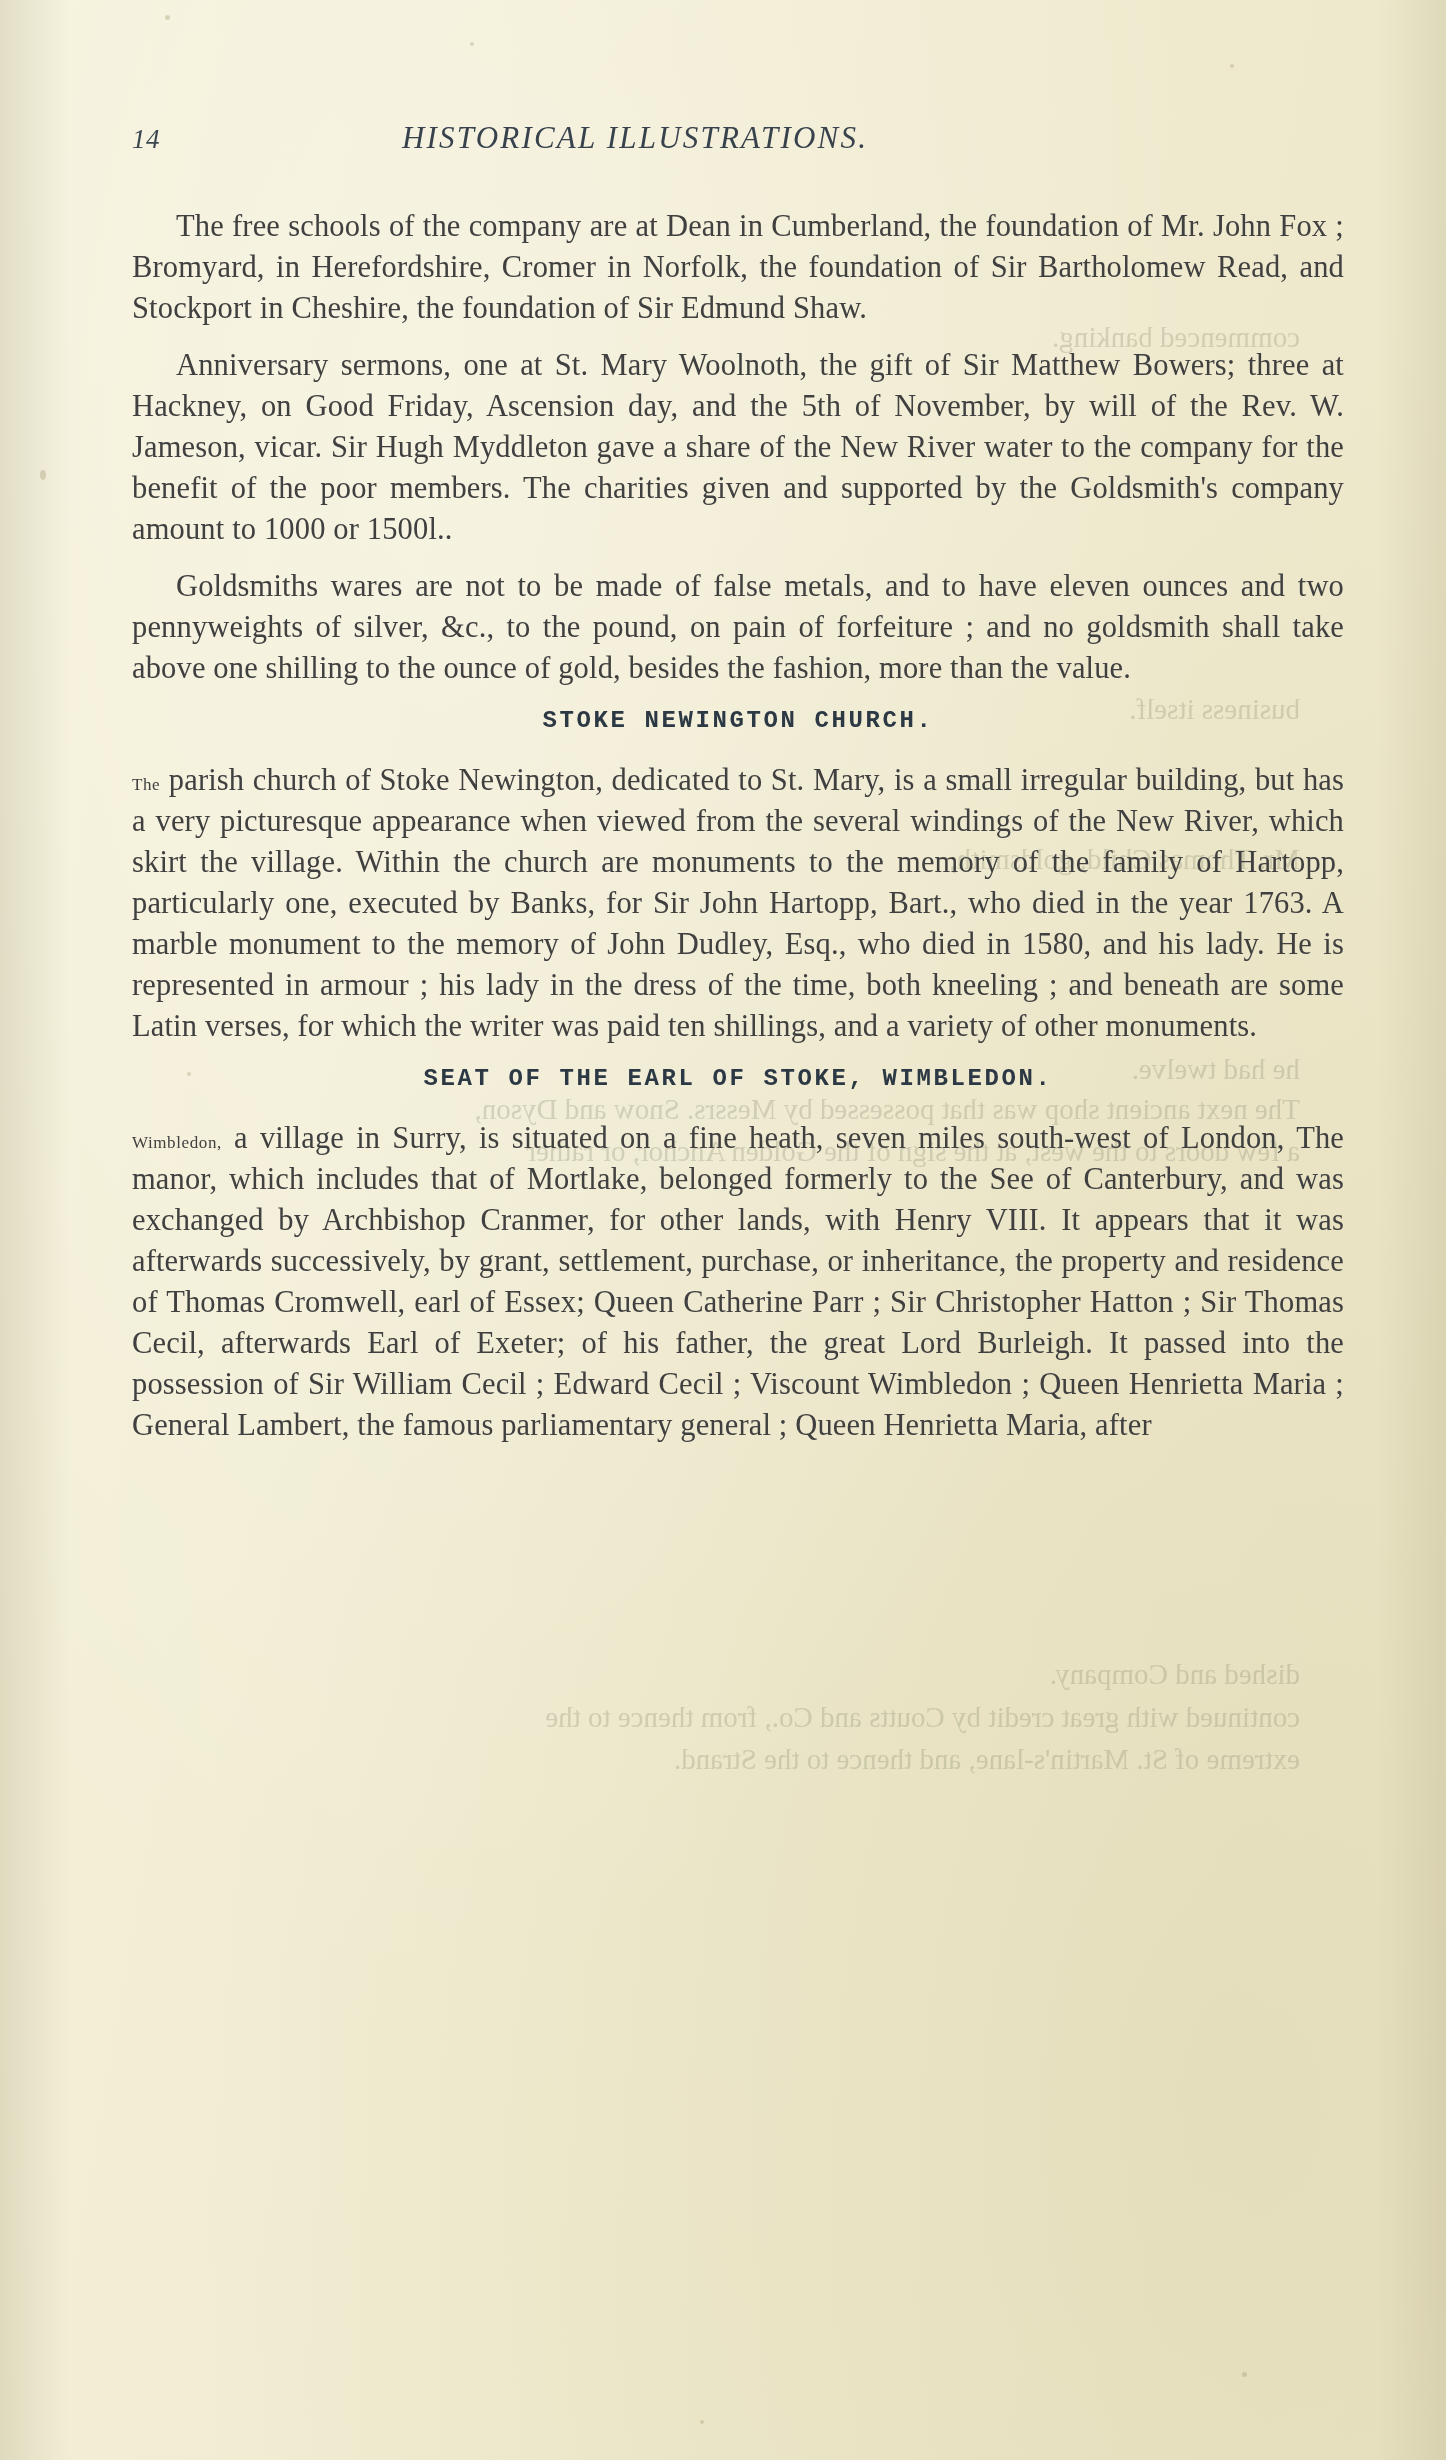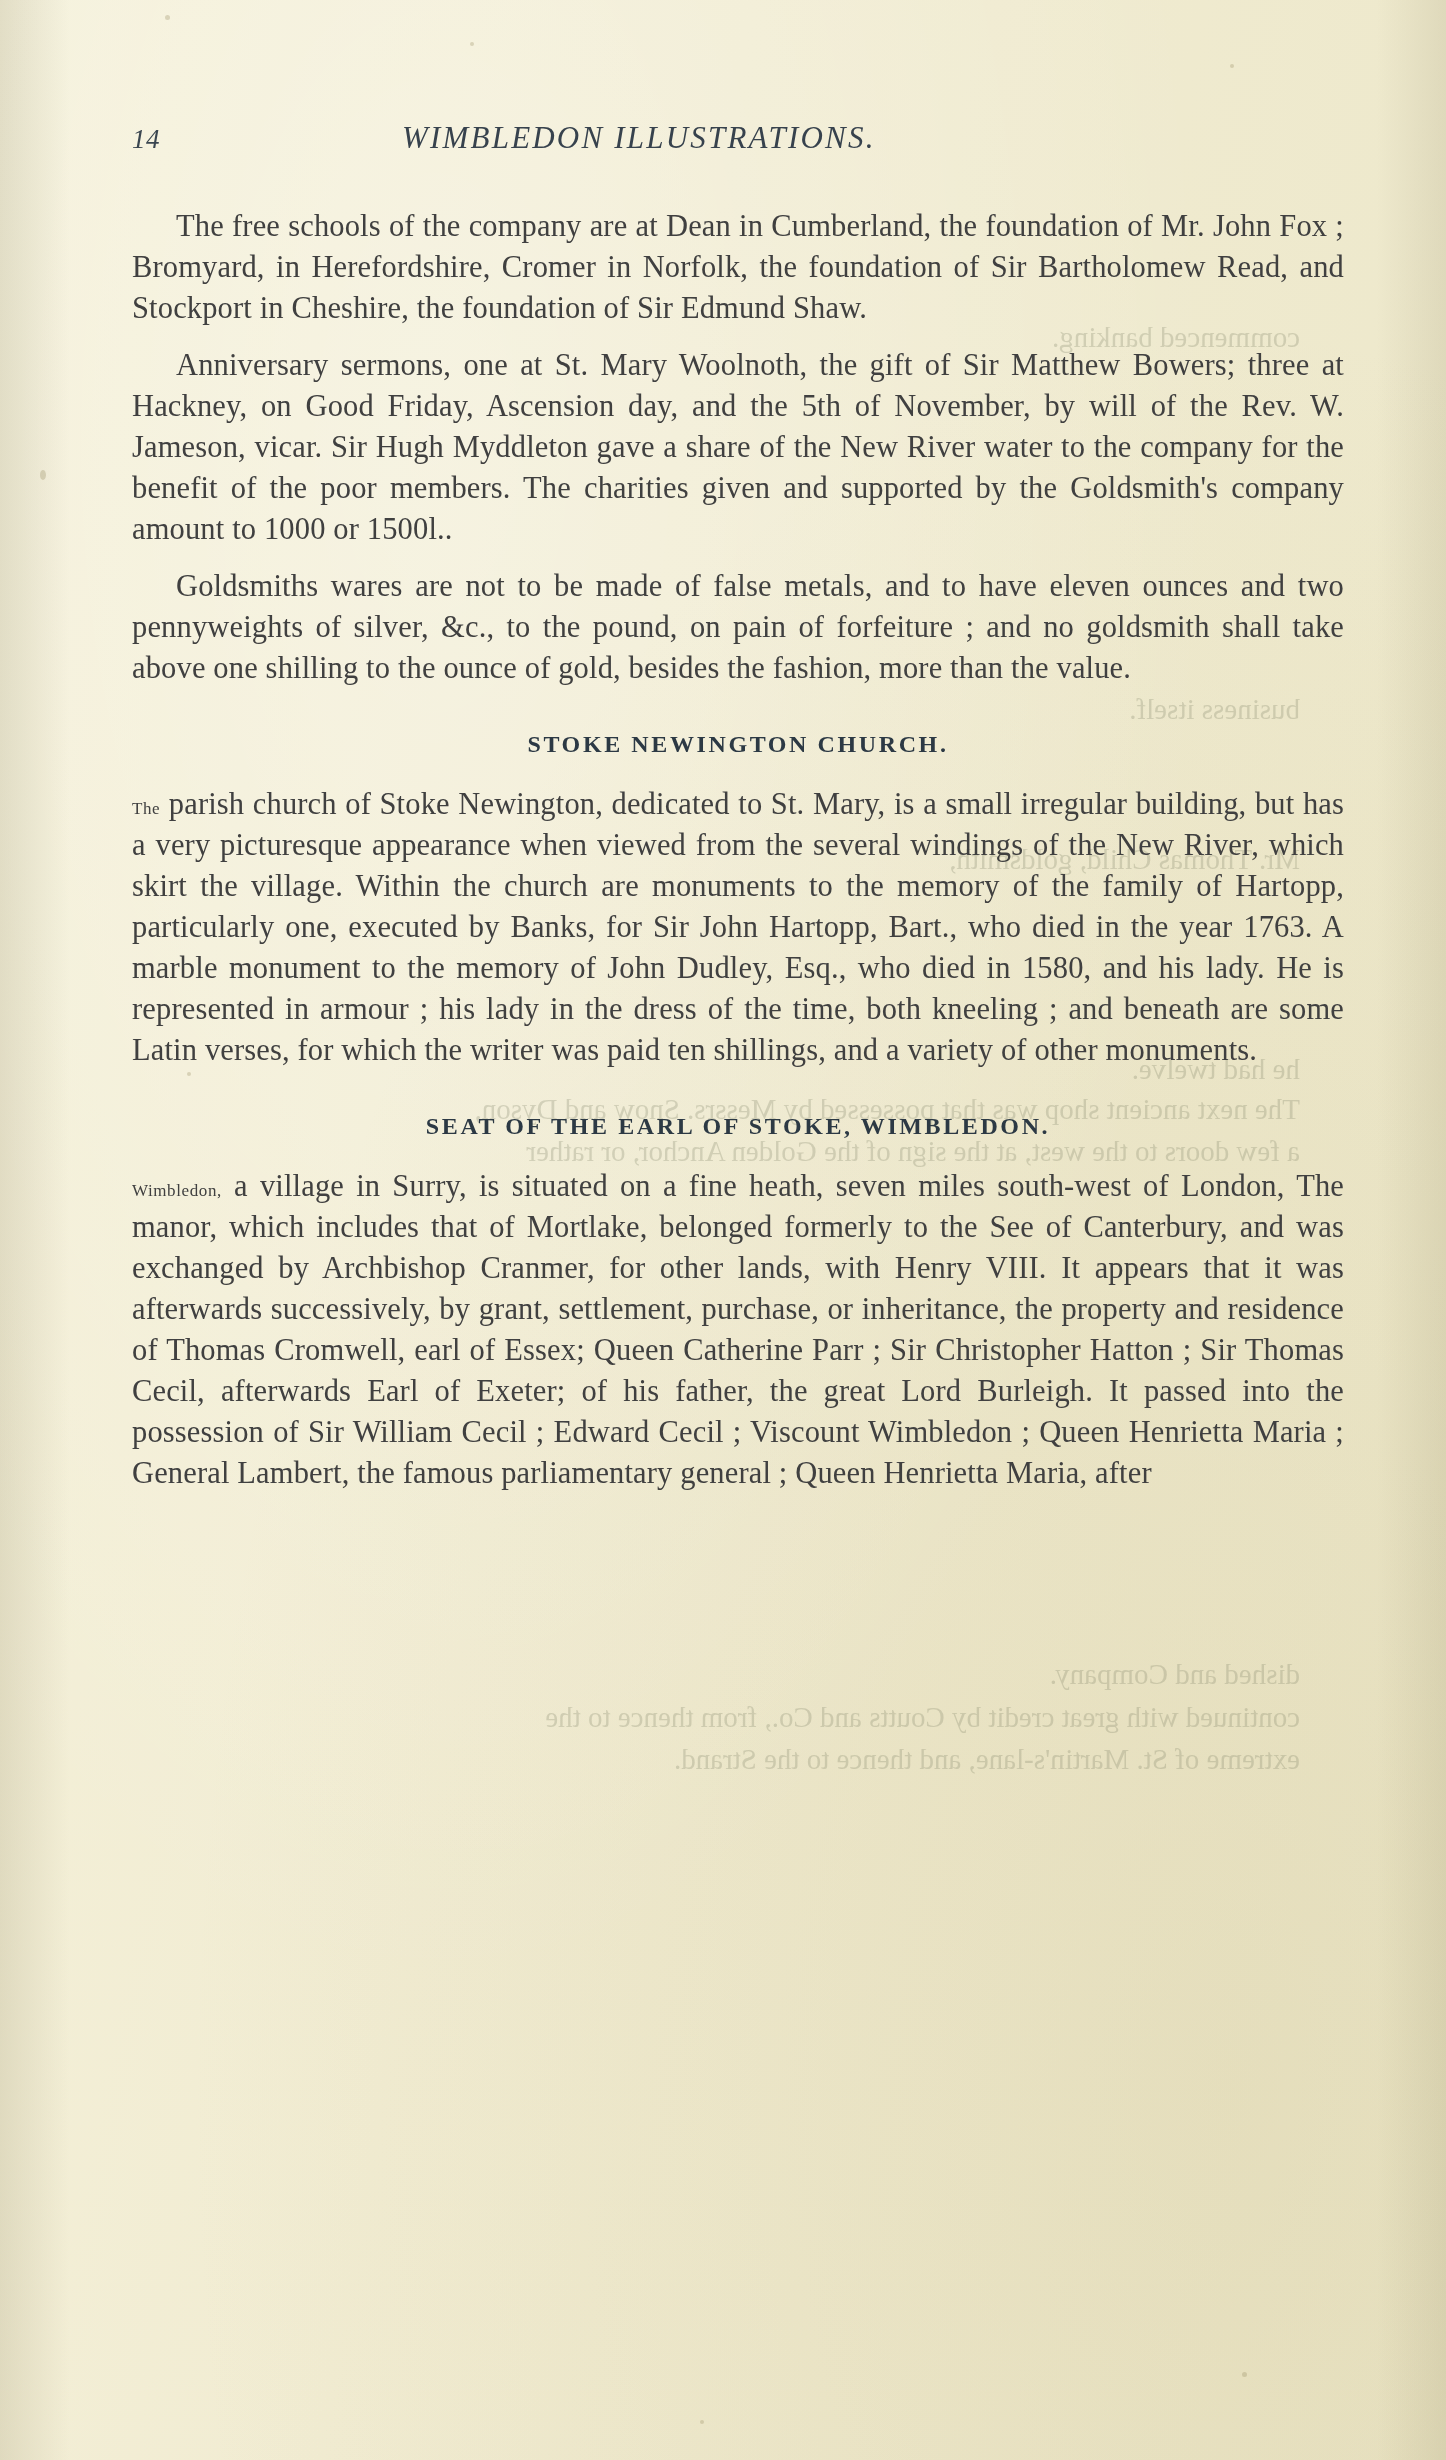--- a/index.html
+++ b/index.html
@@ -82,22 +82,22 @@
   }
   p.body.noindent {
     text-indent: 0;
   }
   .section-head {
     text-align: center;
     font-size: 24px;
     font-weight: bold;
     letter-spacing: 2.6px;
     color: #2c3944;
-    margin: 42px 0 26px 0;
-    font-family: Liberation Serif, serif;
+    margin: 18px 0 26px 0;
+    font-family: Liberation Mono, monospace;
   }
   .sc {
     font-size: 17px;
     letter-spacing: 0.6px;
   }
   
   .bleed {
     position: absolute;
     left: 150px;
     width: 1150px;
@@ -130,21 +130,21 @@
   <div class="bleed" style="top:1090px;">The next ancient shop was that possessed by Messrs. Snow and Dyson,</div>
   <div class="bleed" style="top:1132px;">a few doors to the west, at the sign of the Golden Anchor, or rather</div>
   <div class="bleed" style="top:1655px;">dished and Company.</div>
   <div class="bleed" style="top:1698px;">continued with great credit by Coutts and Co., from thence to the</div>
   <div class="bleed" style="top:1740px;">extreme of St. Martin's-lane, and thence to the Strand.</div>
 
   <div class="content">
 
     <div class="header-row">
       <div class="folio">14</div>
-      <div class="running-head">WIMBLEDON ILLUSTRATIONS.</div>
+      <div class="running-head">HISTORICAL ILLUSTRATIONS.</div>
     </div>
 
     <p class="body">The free schools of the company are at Dean in Cumberland, the foundation of Mr. John Fox ; Bromyard, in Herefordshire, Cromer in Norfolk, the foundation of Sir Bartholomew Read, and Stockport in Cheshire, the foundation of Sir Edmund Shaw.</p>
     <p class="body">Anniversary sermons, one at St. Mary Woolnoth, the gift of Sir Matthew Bowers; three at Hackney, on Good Friday, Ascension day, and the 5th of November, by will of the Rev. W. Jameson, vicar. Sir Hugh Myddleton gave a share of the New River water to the company for the benefit of the poor members. The charities given and supported by the Goldsmith's company amount to 1000 or 1500l..</p>
     <p class="body">Goldsmiths wares are not to be made of false metals, and to have eleven ounces and two pennyweights of silver, &amp;c., to the pound, on pain of forfeiture ; and no goldsmith shall take above one shilling to the ounce of gold, besides the fashion, more than the value.</p>
 
     <div class="section-head">STOKE NEWINGTON CHURCH.</div>
 
     <p class="body noindent"><span class="sc">The</span> <span>parish church of Stoke Newington, dedicated to St. Mary, is a small irregular building, but has a very picturesque appearance when viewed from the several windings of the New River, which skirt the village. Within the church are monuments to the memory of the family of Hartopp, particularly one, executed by Banks, for Sir John Hartopp, Bart., who died in the year 1763. A marble monument to the memory of John Dudley, Esq., who died in 1580, and his lady. He is represented in armour ; his lady in the dress of the time, both kneeling ; and beneath are some Latin verses, for which the writer was paid ten shillings, and a variety of other monuments.</span></p>
 

